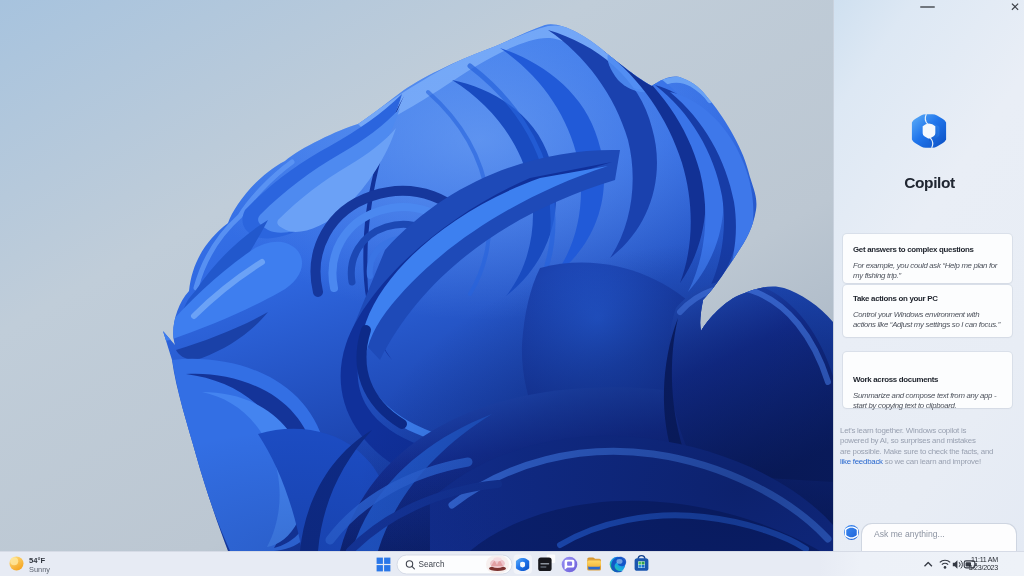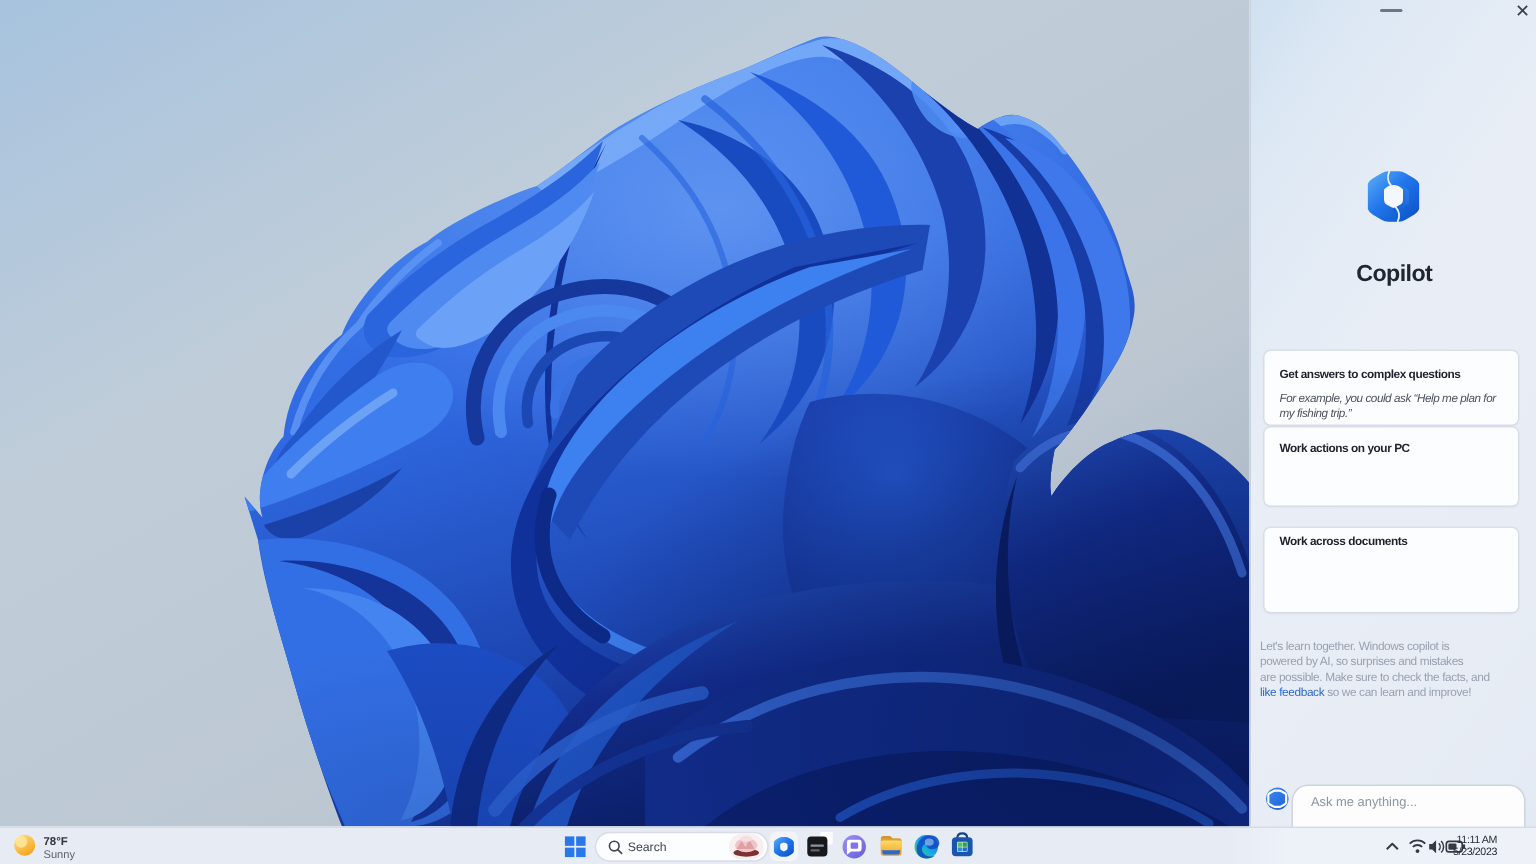--- a/index.html
+++ b/index.html
@@ -191,24 +191,26 @@
       <path d="M12.0 13.6 Q14.8 10.8 18 10.8 Q21.2 10.8 24.0 13.6 L24.0 20.2 Q24.0 22.0 22.4 23.0 L19.6 24.7 Q18 25.7 16.4 24.7 L13.6 23.0 Q12.0 22.0 12.0 20.2 Z" fill="#f4f8fd"></path>
       <path d="M16.6 11.3 C14.5 8.9 13.9 5.5 15.3 2.3" stroke="#e8f1fa" stroke-width="1.1" fill="none" stroke-linecap="round"></path>
       <path d="M19.4 24.7 C21.5 27.1 22.1 30.5 20.7 33.7" stroke="#e8f1fa" stroke-width="1.1" fill="none" stroke-linecap="round"></path>
     </svg>
     <div class="cptitle">Copilot</div>
     <div class="card" style="top:210px;height:49px;margin-top:24px;">
       <h3>Get answers to complex questions</h3>
       <p>For example, you could ask “Help me plan for<br>my fishing trip.”</p>
     </div>
     <div class="card" style="top:285px;height:52px;padding-top:9px;">
-      <h3>Work actions on your PC</h3>
+      <h3>Take actions on your PC</h3>
+      <p>Control your Windows environment with<br>actions like “Adjust my settings so I can focus.”</p>
     </div>
-    <div class="card" style="top:352px;height:56px;padding-top:4px;">
+    <div class="card" style="top:352px;height:56px;padding-top:23px;">
       <h3>Work across documents</h3>
+      <p>Summarize and compose text from any app -<br>start by copying text to clipboard.</p>
     </div>
     <div class="disc">Let's learn together. Windows copilot is<br>
       powered by AI, so surprises and mistakes<br>
       are possible. Make sure to check the facts, and<br>
       <a>like feedback</a> so we can learn and improve!</div>
     <div class="askwrap">
       <div class="askbtn">
           <svg width="15" height="15" viewBox="0 0 36 36" style="position:absolute;left:0;top:0;">
         <path d="M14.8 5 L21.2 5 Q23.2 5 25 6.1 L29.6 8.8 Q31.4 9.9 32.3 11.8 L32.3 24.2 Q31.4 26.1 29.6 27.2 L25 29.9 Q23.2 31 21.2 31 L14.8 31 Q12.8 31 11 29.9 L6.4 27.2 Q4.6 26.1 3.7 24.2 L3.7 11.8 Q4.6 9.9 6.4 8.8 L11 6.1 Q12.8 5 14.8 5 Z" fill="none" stroke="#ffffff" stroke-width="3.4"></path>
       </svg>
@@ -310,17 +312,17 @@
 
         <path d="M952.8 561.7 L954.8 561.7 L957.4 559.2 L957.4 567.8 L954.8 565.3 L952.8 565.3 Z" fill="#343943"></path>
         <path d="M959.2 561.2 A3.4 3.4 0 0 1 959.2 565.8" stroke="#343943" stroke-width="1" fill="none"></path>
         <path d="M960.8 559.6 A5.6 5.6 0 0 1 960.8 567.4" stroke="#343943" stroke-width="1" fill="none"></path>
 
         <rect x="964.2" y="559.9" width="10.6" height="7" rx="1.8" fill="none" stroke="#343943" stroke-width="1.1"></rect>
         <rect x="975.3" y="561.9" width="1.4" height="3" rx="0.6" fill="#343943"></rect>
         <rect x="965.6" y="561.3" width="5.4" height="4.2" rx="0.8" fill="#343943"></rect>
       </g>
     </svg>
-    <div class="wtext1">78°F</div>
+    <div class="wtext1">54°F</div>
     <div class="wtext2">Sunny</div>
     <div class="clock">11:11 AM<br>5/23/2023</div>
   </div>
 </div>
 
 </body></html>

